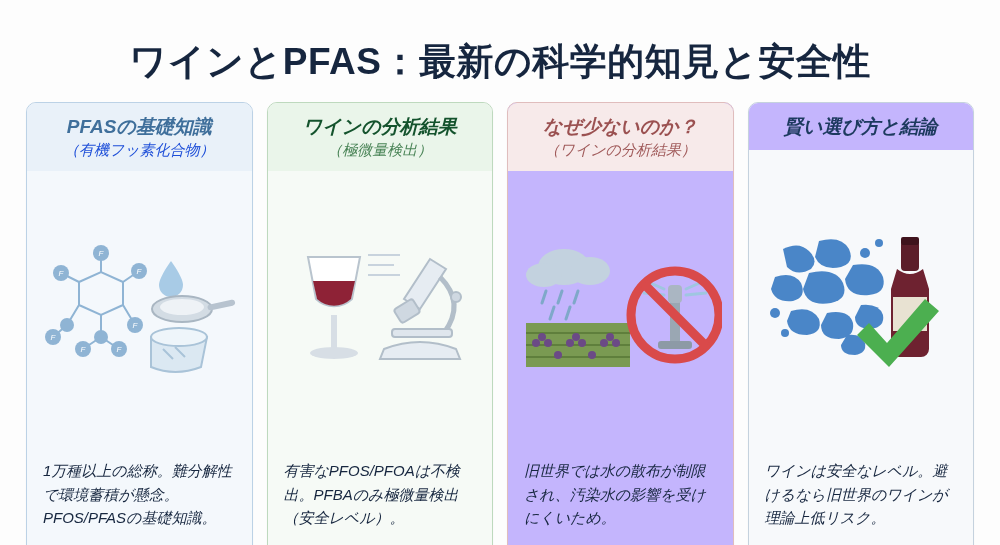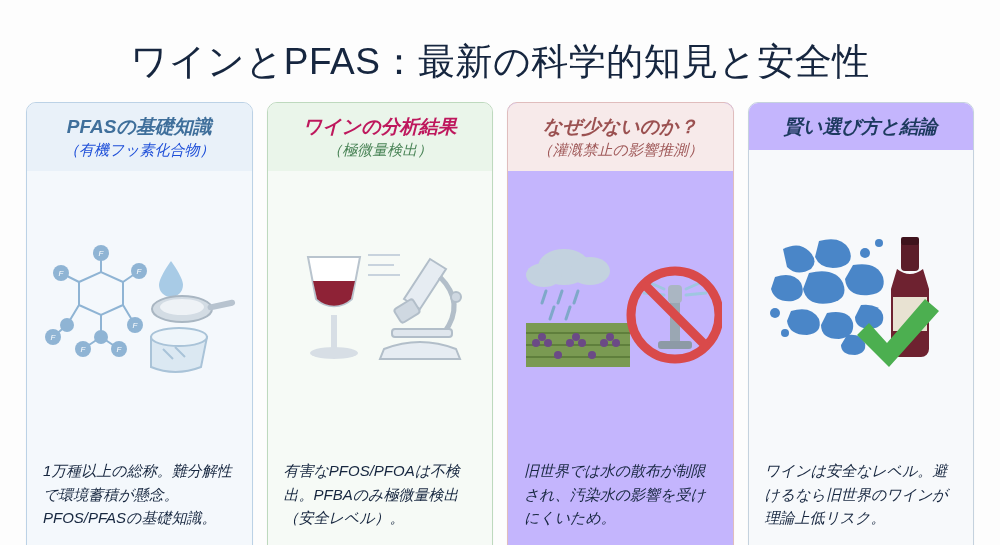--- a/index.html
+++ b/index.html
@@ -16,21 +16,21 @@
   .poster {
     position: relative;
     width: 1000px;
     height: 545px;
     background: #fdfdfd;
     box-sizing: border-box;
   }
   .title {
     text-align: center;
     font-size: 37px;
-    font-weight: normal;
+    font-weight: bold;
     color: #16263f;
     letter-spacing: 0.5px;
     padding-top: 40px;
     padding-bottom: 10px;
     line-height: 1.2;
   }
   .cards {
     display: flex;
     justify-content: center;
     align-items: stretch;
@@ -84,21 +84,21 @@
 
   
   .c1 { background: #f4f8fc; border-color: #bcd2e6; }
   .c1 .card-head { background: #e9f1f9; }
   .c1 .card-title { color: #3f6f9b; }
   .c1 .card-sub { color: #1d4ed8; }
 
   
   .c2 { background: #f6faf6; border-color: #bed9be; }
   .c2 .card-head { background: #eaf5ea; }
-  .c2 .card-title { color: #be185d; }
+  .c2 .card-title { color: #14532d; }
   .c2 .card-sub { color: #4a8457; }
 
   
   .c3 { background: #c4b5fd; border-color: #e0bdbd; }
   .c3 .card-head { background: #f7eaea; }
   .c3 .card-title { color: #9b5151; }
   .c3 .card-sub { color: #a05a5a; }
 
   
   .c4 { background: #f7f9fb; border-color: #c5d2de; }
@@ -192,21 +192,21 @@
           <path d="M104 112 q36 -14 72 0 l4 10 -80 0 Z" fill="#e6ecf2" stroke="#b2bec9" stroke-width="2"></path>
           <circle cx="176" cy="60" r="5" fill="#cfd8e1" stroke="#b2bec9" stroke-width="2"></circle>
         </svg>
       </div>
       <div class="card-body">有害なPFOS/PFOAは不検出。PFBAのみ極微量検出（安全レベル）。</div>
     </div>
 
     <div class="card c3">
       <div class="card-head">
         <div class="card-title">なぜ少ないのか？</div>
-        <div class="card-sub">（灌漑禁止の影響推測）</div>
+        <div class="card-sub">（ワインの分析結果）</div>
       </div>
       <div class="card-art">
         <svg width="204" height="150" viewBox="0 0 204 150">
 
           <g fill="#c3d2df">
             <ellipse cx="46" cy="30" rx="26" ry="18"></ellipse>
             <ellipse cx="72" cy="34" rx="20" ry="14"></ellipse>
             <ellipse cx="26" cy="38" rx="18" ry="12"></ellipse>
           </g>
           <g stroke="#7fa8c9" stroke-width="3" stroke-linecap="round">

